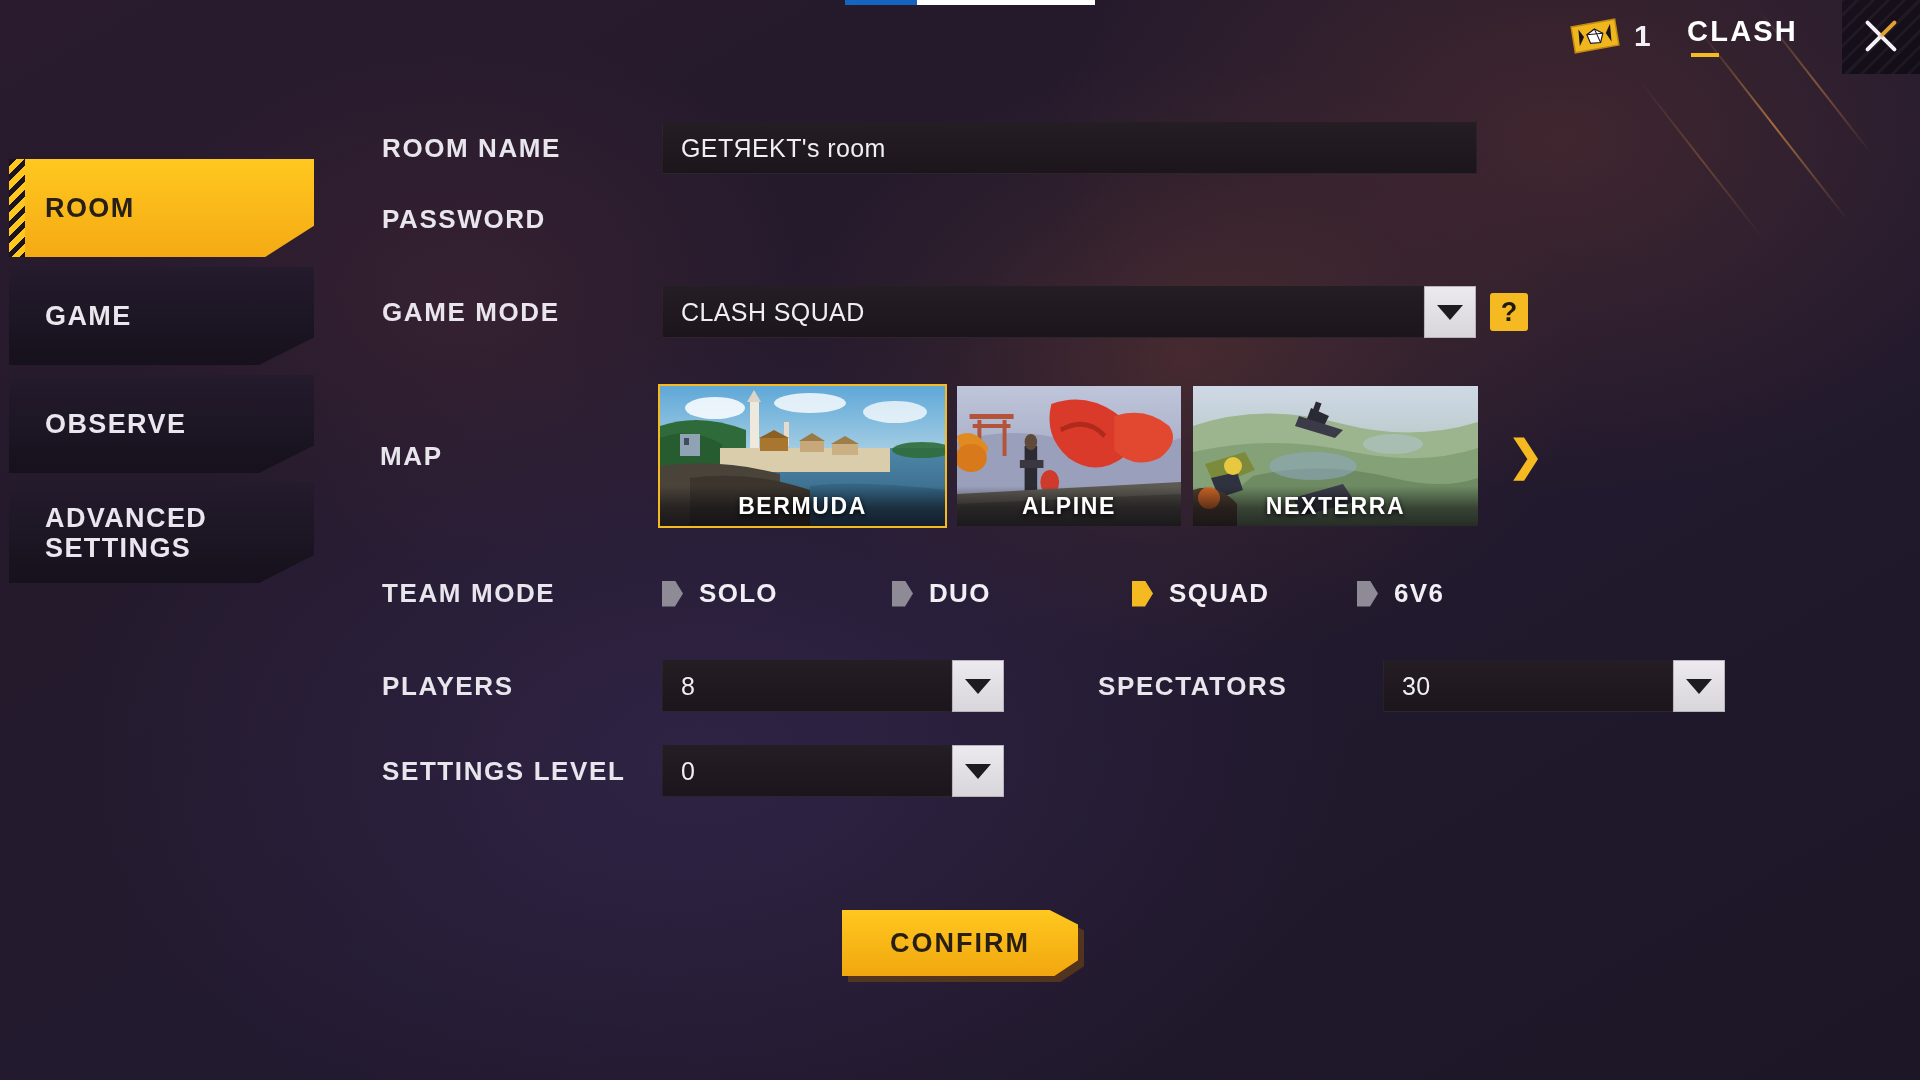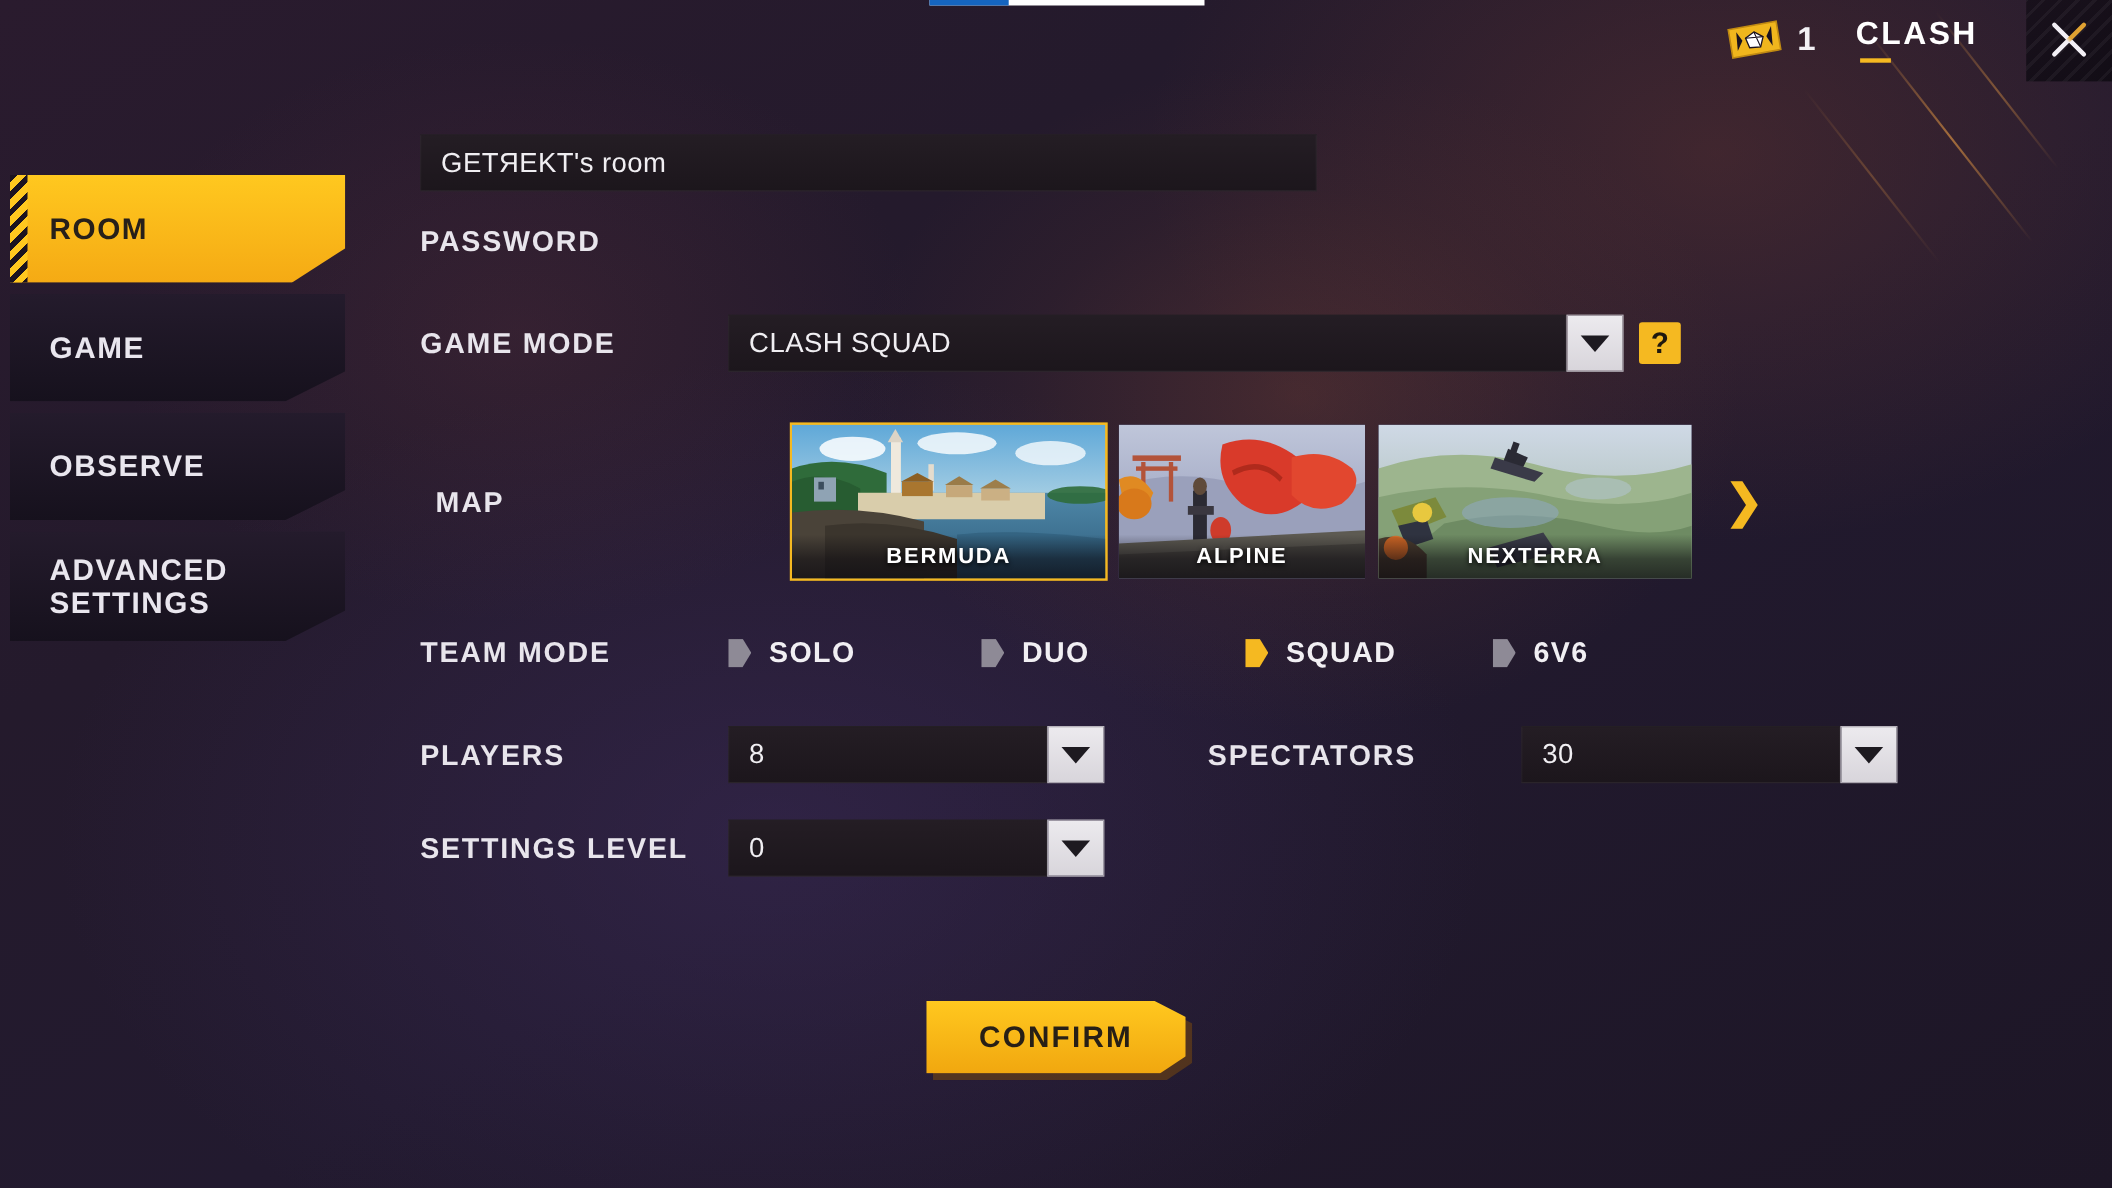--- a/index.html
+++ b/index.html
@@ -187,21 +187,21 @@
     background: #3a3550;
   }
   .map-card.selected { outline: 3px solid #f5b921; outline-offset: -1px; }
   .map-card.clipped { width: 224px; }
   .map-art { position: absolute; inset: 0; }
   .map-name {
     position: absolute; left: 0; right: 0; bottom: 0;
     height: 40px;
     display: flex; align-items: center; justify-content: center;
     color: #ffffff;
-    font-size: 20px; font-weight: 700;
+    font-size: 23px; font-weight: 700;
     letter-spacing: 1.6px;
     text-shadow: 0 2px 5px rgba(0,0,0,0.9);
     background: linear-gradient(180deg, rgba(10,8,14,0) 0%, rgba(10,8,14,0.55) 55%, rgba(10,8,14,0.72) 100%);
   }
   .map-next {
     color: #f5b921; font-size: 42px; font-weight: 700;
     margin-left: 18px; cursor: pointer;
     line-height: 1;
     font-family: "Liberation Sans", sans-serif;
   }
@@ -293,37 +293,38 @@
       <span>OBSERVE</span>
     </div>
     <div class="side-item tall">
       <span style="white-space:pre-line">ADVANCED SETTINGS</span>
     </div>
   </div>
 
   <div class="form">
 
     <div class="row" style="left:382px;top:122px;">
+      <div class="label" style="width:280px;">ROOM NAME</div>
       <div class="field" style="width:815px;text-align:right;">GETЯEKT's room</div>
     </div>
 
     <div class="row" style="left:382px;top:204px;gap:24px;">
       <div class="label" style="width:280px;">PASSWORD</div>
     </div>
 
     <div class="row" style="left:382px;top:286px;">
       <div class="label" style="width:280px;">GAME MODE</div>
       <div class="field" style="width:762px;">CLASH SQUAD</div>
       <div class="dropbtn">
         <i></i>
       </div>
       <div class="help-badge" style="margin-left:14px;">?</div>
     </div>
 
-    <div class="row" style="left:396px;top:386px;gap:44px;">
+    <div class="row" style="left:380px;top:386px;">
       <div class="label" style="width:280px;align-self:center;">MAP</div>
       <div class="maps">
 
         <div class="map-card selected">
           <div class="map-art">
             <svg viewBox="0 0 285 140" preserveAspectRatio="none" style="width:100%;height:100%;display:block">
               <defs>
                 <linearGradient id="bsky" x1="0" y1="0" x2="0" y2="1">
                   <stop offset="0%" stop-color="#5fa8d8"></stop>
                     <stop offset="100%" stop-color="#a9d0e4"></stop>

